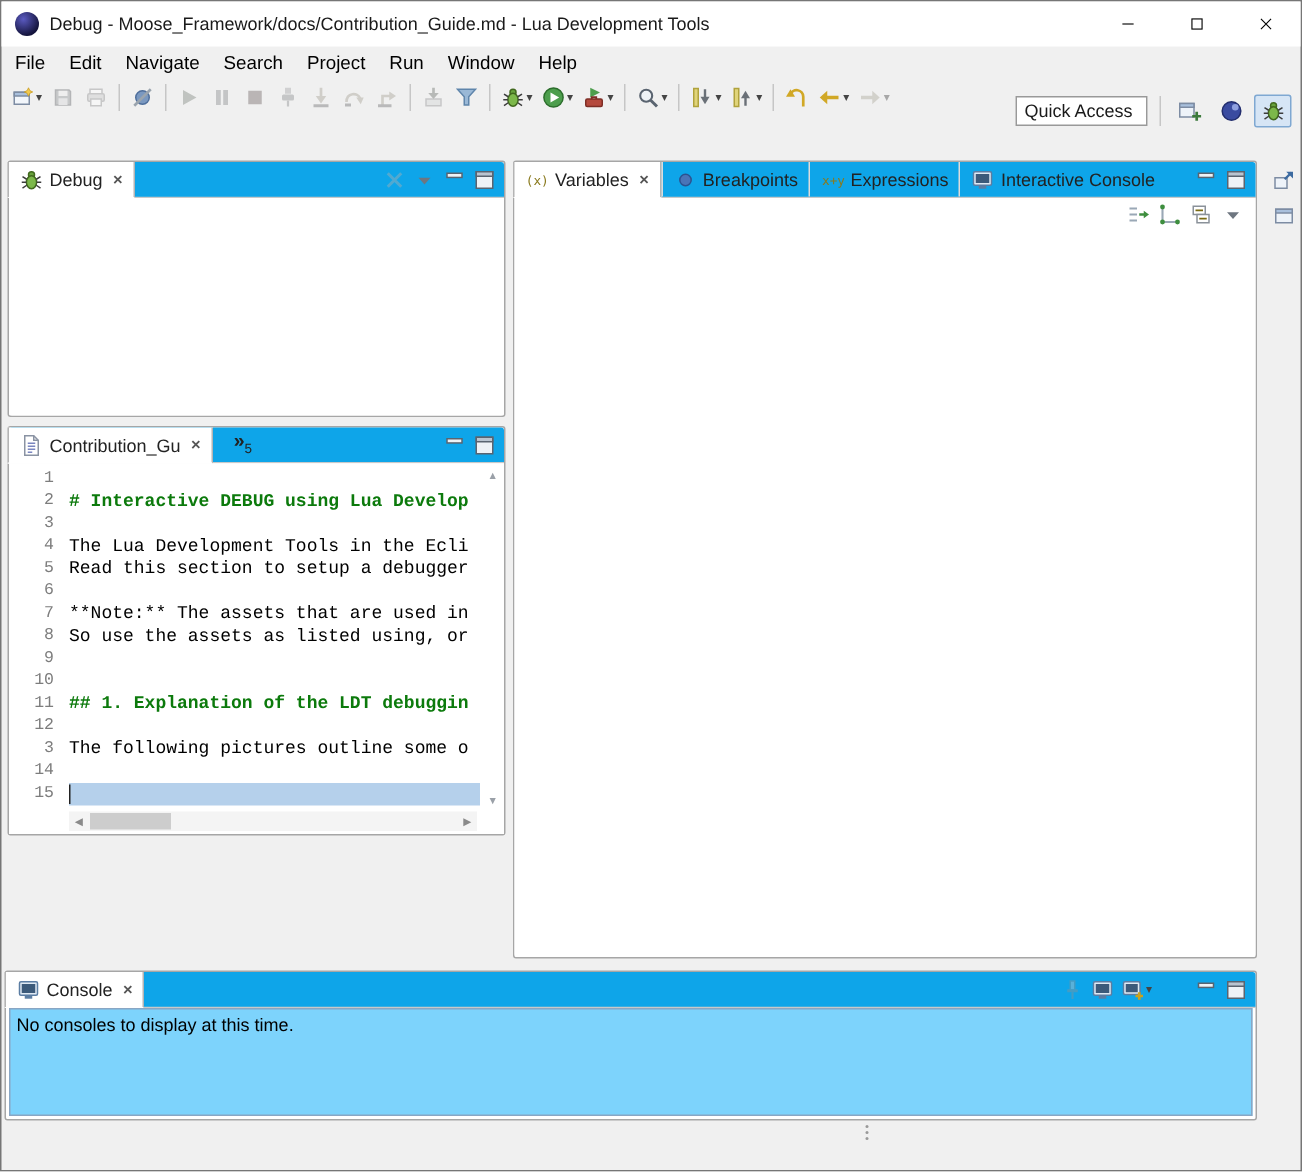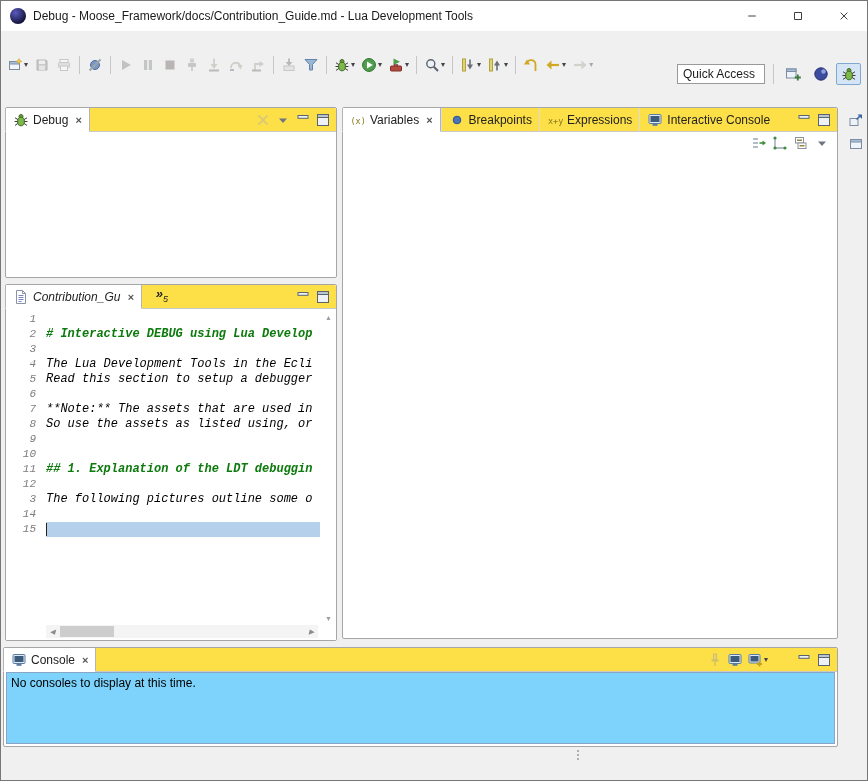--- a/index.html
+++ b/index.html
@@ -31,37 +31,37 @@
   .persp-row{position:absolute;left:0;top:60px;right:0;height:26px;}
   .quick-access{position:absolute;left:676px;top:3px;width:88px;height:20px;background:#fff;border:1px solid #999;display:flex;align-items:center;padding-left:5px;font-size:12px;color:#1a1a1a;}
   .psep{position:absolute;left:772px;top:3px;width:1px;height:20px;background:#c6c6c6;}
   .persp-buttons{position:absolute;left:779px;top:1px;display:flex;gap:3px;align-items:center;height:24px;}
   .pbtn{width:25px;height:22px;display:flex;align-items:center;justify-content:center;border:1px solid transparent;border-radius:2px;}
   .pbtn.active{background:#d6e5f5;border-color:#7fa8d2;}
   .pbtn .icon{width:16px;height:16px;}
 
   
   .panel{position:absolute;background:#fff;border:1px solid #a6a6a6;border-radius:2px;}
-  .panel-header{position:relative;height:24px;background:#fde047;border-bottom:1px solid #c9c9c9;display:flex;align-items:stretch;border-radius:2px 2px 0 0;}
+  .panel-header{position:relative;height:24px;background:#0ea5e9;border-bottom:1px solid #c9c9c9;display:flex;align-items:stretch;border-radius:2px 2px 0 0;}
   .tabs-row{display:flex;align-items:stretch;height:100%;}
   .tab{display:flex;align-items:center;gap:4px;padding:0 7px;font-size:12px;color:#222;position:relative;white-space:nowrap;}
   .tab.selected{background:#fff;border-left:1px solid #b4b4b4;border-right:1px solid #b4b4b4;margin-left:-1px;margin-bottom:-1px;border-bottom:1px solid #fff;z-index:2;}
   .tabs-row .tab + .tab{border-left:1px solid #dcdcdc;}
   .tab .icon{width:16px;height:16px;flex:0 0 auto;}
   .tab .close{font-size:11px;color:#555;margin-left:3px;font-weight:bold;}
   .tab-overflow{display:flex;align-items:flex-start;padding:3px 8px 0 14px;color:#222;}
   .tab-overflow .gg{font-size:13px;font-weight:bold;line-height:12px;}
   .tab-overflow .cnt{font-size:9px;margin-top:6px;}
   .header-icons{margin-left:auto;display:flex;align-items:center;padding-right:4px;gap:1px;}
   .hbtn{min-width:19px;height:19px;display:flex;align-items:center;justify-content:center;border-radius:2px;padding:0 1px;}
   .hbtn .icon{width:16px;height:16px;}
   .panel-body{position:absolute;left:0;right:0;bottom:0;top:24px;background:#fff;border-radius:0 0 2px 2px;}
 
   .debug-panel{left:4px;top:106px;width:332px;height:171px;}
-  .editor-panel{left:4px;top:283px;width:332px;height:357px;font-style:italic;}
+  .editor-panel{left:4px;top:283px;width:332px;height:273px;}
   .vars-panel{left:341px;top:106px;width:496px;height:532px;}
   .console-panel{left:2px;top:646px;width:835px;height:100px;}
 
   .view-toolbar{position:absolute;left:0;right:0;top:24px;height:22px;background:#fff;display:flex;justify-content:flex-end;align-items:center;padding-right:6px;gap:2px;}
   .vars-body{top:46px;}
 
   
   .editor-body{position:absolute;left:0;right:0;top:24px;bottom:0;background:#fff;overflow:hidden;}
   .gutter{position:absolute;left:0;top:3px;width:36px;}
   .ln{height:15px;font-family:"Liberation Mono",monospace;font-size:11px;line-height:15px;color:#7d7d7d;text-align:right;padding-right:6px;}
@@ -113,20 +113,30 @@
         <span class="win-btn">
           <span class="icon">
             <svg viewBox="0 0 16 16" xmlns="http://www.w3.org/2000/svg">
               <path d="M3.5 3.5l9 9M12.5 3.5l-9 9" stroke="#000" stroke-width="1"></path>
             </svg>
           </span>
         </span>
       </div>
   </div>
 
+  <div class="menubar">
+      <span class="menu-item">File</span>
+      <span class="menu-item">Edit</span>
+      <span class="menu-item">Navigate</span>
+      <span class="menu-item">Search</span>
+      <span class="menu-item">Project</span>
+      <span class="menu-item">Run</span>
+      <span class="menu-item">Window</span>
+      <span class="menu-item">Help</span>
+    </div>
   <div class="toolbar">
       <span class="tbtn">
         <span class="icon">
           <svg viewBox="0 0 16 16" xmlns="http://www.w3.org/2000/svg">
             <rect x="2.5" y="4.5" width="10" height="8" fill="#f2f6fb" stroke="#7d8ca3"></rect>
             <rect x="2.5" y="4.5" width="10" height="2.5" fill="#a9c0dd" stroke="#7d8ca3"></rect>
             <path d="M12 1.5l.9 1.9 1.9.9-1.9.9-.9 1.9-.9-1.9-1.9-.9 1.9-.9z" fill="#f2c94c" stroke="#c79a1e" stroke-width=".5"></path>
           </svg>
         </span>
         <span class="dd">▾</span>

